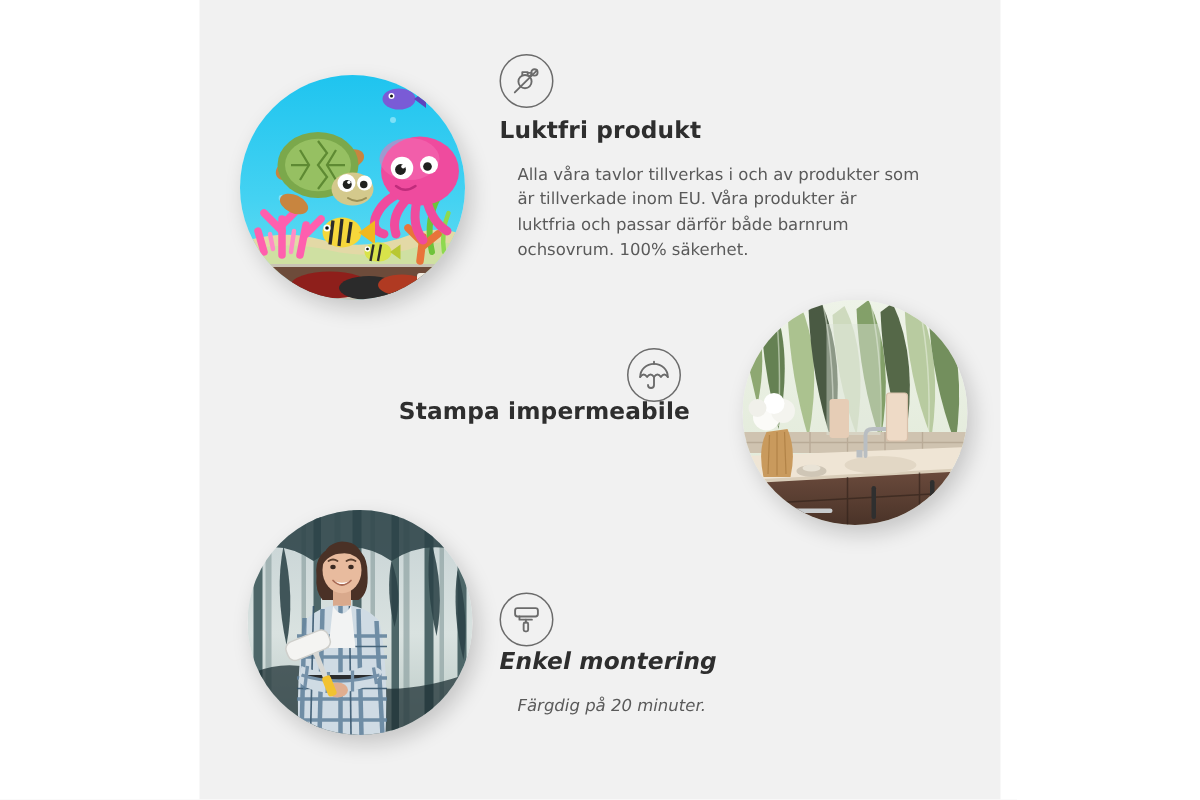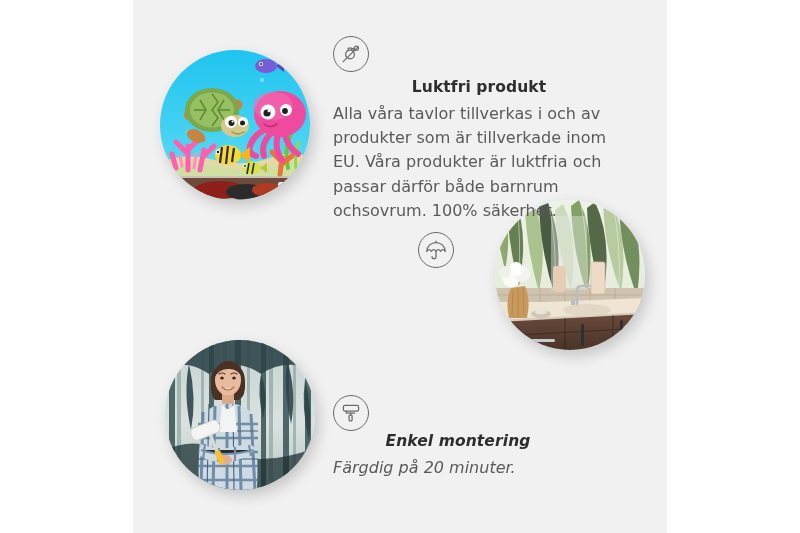--- a/index.html
+++ b/index.html
@@ -33,24 +33,24 @@
     position:absolute;width:36px;height:36px;border-radius:50%;
     border:1.2px solid #6b6b6b;box-sizing:border-box;
     display:flex;align-items:center;justify-content:center;
   }
   .icon-badge svg{display:block;}
 
   
   .feature{position:absolute;}
   .f-title{
     font-size:15.5px;font-weight:700;color:#2e2e2e;
-    letter-spacing:.1px;line-height:1.2;margin:0 0 5px 0;text-align:center;
+    letter-spacing:.1px;line-height:1.2;margin:0 0 5px 0;
   }
   .f-body{
-    font-size:16px;color:#5a5a5a;line-height:1.52;margin:0;
+    font-size:11px;color:#5a5a5a;line-height:1.52;margin:12px;
   }
 
   #feat-odour {left:333px;top:78px; width:292px;text-align:left;}
   #feat-water {left:210px;top:265px;width:250px;text-align:right;}
   #feat-mount {left:333px;top:432px;width:250px;text-align:left;font-style:italic;}
 
   #badge-odour{left:333px;top:36px;}
   #badge-water{left:418px;top:232px;}
   #badge-mount{left:333px;top:395px;}
 </style>
@@ -420,20 +420,21 @@
       <rect x="10.1" y="14" width="3" height="5.9" rx="1"></rect>
     </svg>
   </div>
 
   <div class="feature" id="feat-odour">
     <p class="f-title">Luktfri produkt</p>
     <p class="f-body">Alla våra tavlor tillverkas i och av produkter som är tillverkade inom EU. Våra produkter är luktfria och passar därför både barnrum ochsovrum. 100% säkerhet.</p>
   </div>
 
   <div class="feature" id="feat-water">
+    <p class="f-title">Stampa impermeabile</p>
   </div>
 
   <div class="feature" id="feat-mount">
     <p class="f-title">Enkel montering</p>
     <p class="f-body">Färgdig på 20 minuter.</p>
   </div>
 
 </div>
 
 </body></html>

